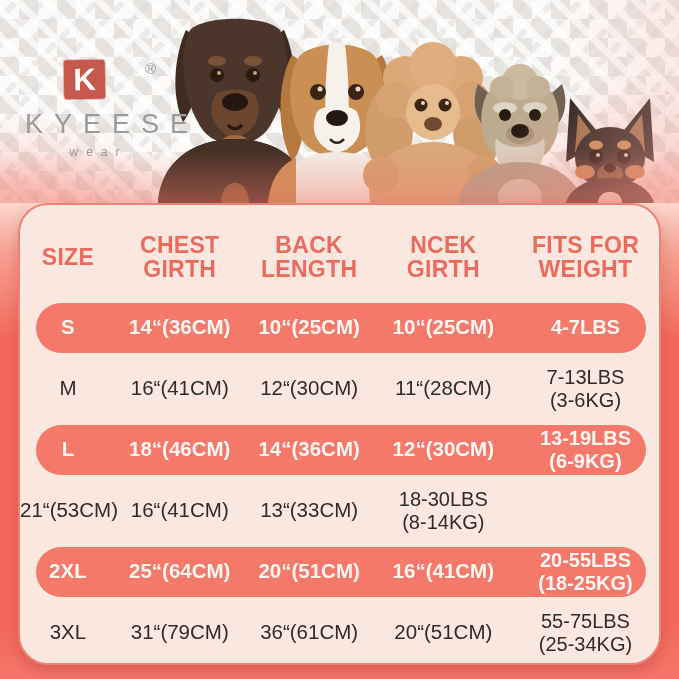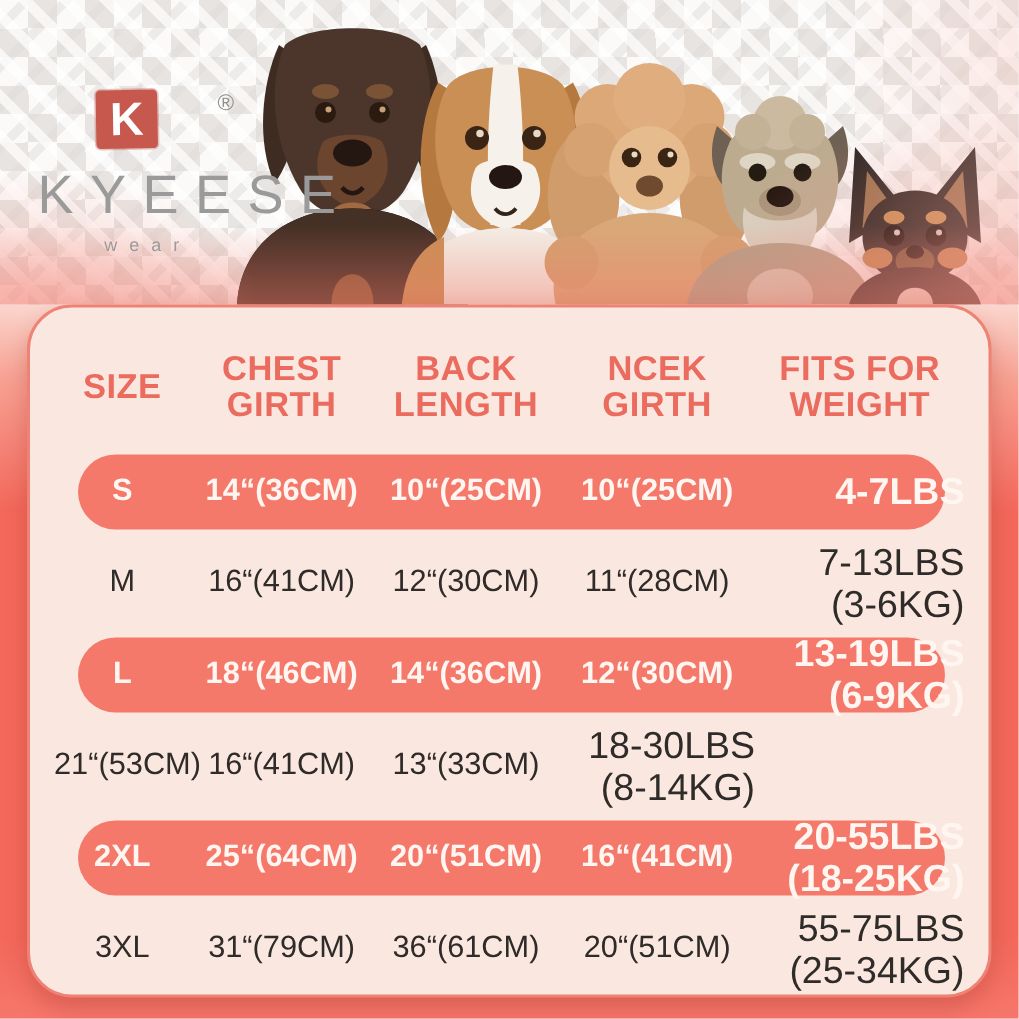--- a/index.html
+++ b/index.html
@@ -35,42 +35,42 @@
 
   
   .logo { position:absolute; left:16px; top:60px; width:158px; text-align:center; z-index:3; }
   .logo-k {
     position:absolute; left:48px; top:0; width:41px; height:39px;
     background:#C6584E; color:#FFFFFF; font-weight:700; font-size:31px; line-height:39px;
     border-radius:3px; transform:rotate(-1deg); text-align:center;
     box-shadow:0 0 0 1px rgba(198,88,78,.35);
   }
   .logo-r { position:absolute; right:18px; top:0; font-size:15px; color:#8F8F8F; }
-  .logo-name { padding-top:49px; font-size:36px; font-weight:400; color:#9A9A9A; letter-spacing:11px; padding-left:9px; }
+  .logo-name { padding-top:49px; font-size:27px; font-weight:400; color:#9A9A9A; letter-spacing:11px; padding-left:9px; }
   .logo-wear { margin-top:5px; font-size:12px; color:#9A9A9A; letter-spacing:8px; padding-left:7px; }
 
   
   .panel {
     position:absolute; left:18px; right:18px; top:203px; bottom:14px;
     background:#FAE8E0; border:2px solid #EE8275; border-radius:30px;
     box-shadow:0 7px 14px rgba(150,45,32,.28);
-    padding:12px 16px 0; z-index:2;
+    padding:12px 0 0; z-index:2;
   }
   .grid-row { display:grid; grid-template-columns:15% 20% 20.5% 21.5% 23%; align-items:center; }
   .thead { height:80px; }
   .head-cell { text-align:center; color:#EB6C5E; font-weight:700; font-size:23px; line-height:1.06; letter-spacing:.3px; }
   .row { position:relative; height:61px; }
   .row.hl::before {
     content:""; position:absolute; left:16px; right:13px; top:50%; height:50px;
     transform:translateY(-50%); background:#F5796B; border-radius:25px;
   }
   .cell { position:relative; text-align:center; font-size:20.5px; color:#2F2B28; line-height:1.12; z-index:1; }
   .row.hl .cell { color:#FFF6F1; font-weight:600; }
   .size-cell { font-weight:500; }
-  .weight-cell { font-size:25px;text-align:right; }
+  .weight-cell { font-size:20px; }
 </style>
 </head>
 <body>
 
 <div class="page">
 
   <div class="banner">
     <svg class="dogs" viewBox="0 0 679 203" aria-hidden="true">
 
       <g>

